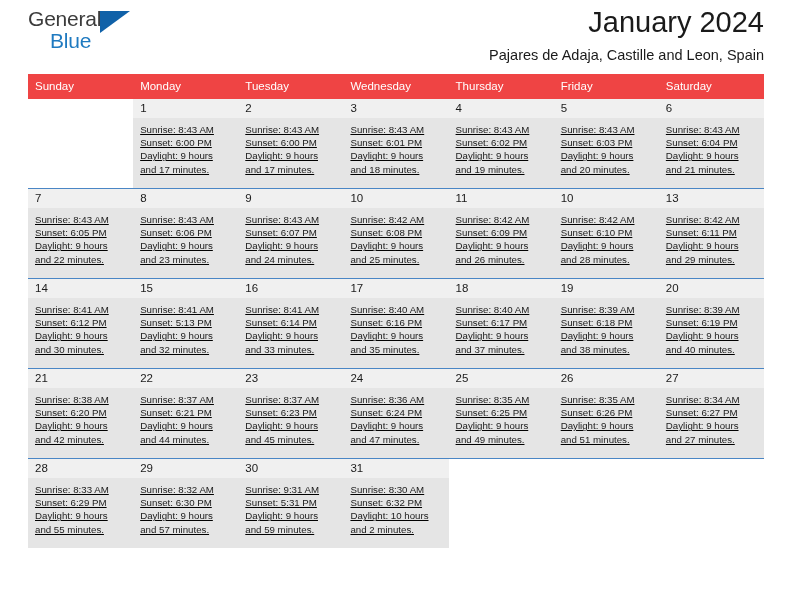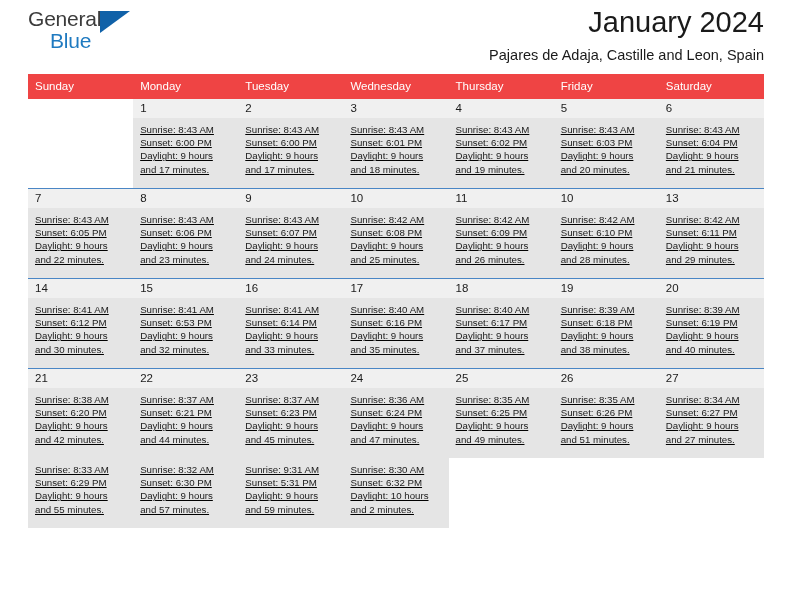--- a/index.html
+++ b/index.html
@@ -353,21 +353,21 @@
             <div class="detail">
               <div>Sunrise: 8:41 AM</div>
               <div>Sunset: 6:12 PM</div>
               <div>Daylight: 9 hours</div>
               <div>and 30 minutes.</div>
             </div>
           </td>
           <td class="detail-cell">
             <div class="detail">
               <div>Sunrise: 8:41 AM</div>
-              <div>Sunset: 6:53 PM</div>
+              <div>Sunset: 5:13 PM</div>
               <div>Daylight: 9 hours</div>
               <div>and 32 minutes.</div>
             </div>
           </td>
           <td class="detail-cell">
             <div class="detail">
               <div>Sunrise: 8:41 AM</div>
               <div>Sunset: 6:14 PM</div>
               <div>Daylight: 9 hours</div>
               <div>and 33 minutes.</div>
@@ -479,20 +479,37 @@
             </div>
           </td>
           <td class="detail-cell">
             <div class="detail">
               <div>Sunrise: 8:34 AM</div>
               <div>Sunset: 6:27 PM</div>
               <div>Daylight: 9 hours</div>
               <div>and 27 minutes.</div>
             </div>
           </td>
+        </tr>
+        <tr class="week-row">
+          <td class="daynum-cell">
+            <div class="daynum">28</div>
+          </td>
+          <td class="daynum-cell">
+            <div class="daynum">29</div>
+          </td>
+          <td class="daynum-cell">
+            <div class="daynum">30</div>
+          </td>
+          <td class="daynum-cell">
+            <div class="daynum">31</div>
+          </td>
+          <td class="empty-num"></td>
+          <td class="empty-num"></td>
+          <td class="empty-num"></td>
         </tr>
         <tr>
           <td class="detail-cell">
             <div class="detail">
               <div>Sunrise: 8:33 AM</div>
               <div>Sunset: 6:29 PM</div>
               <div>Daylight: 9 hours</div>
               <div>and 55 minutes.</div>
             </div>
           </td>

